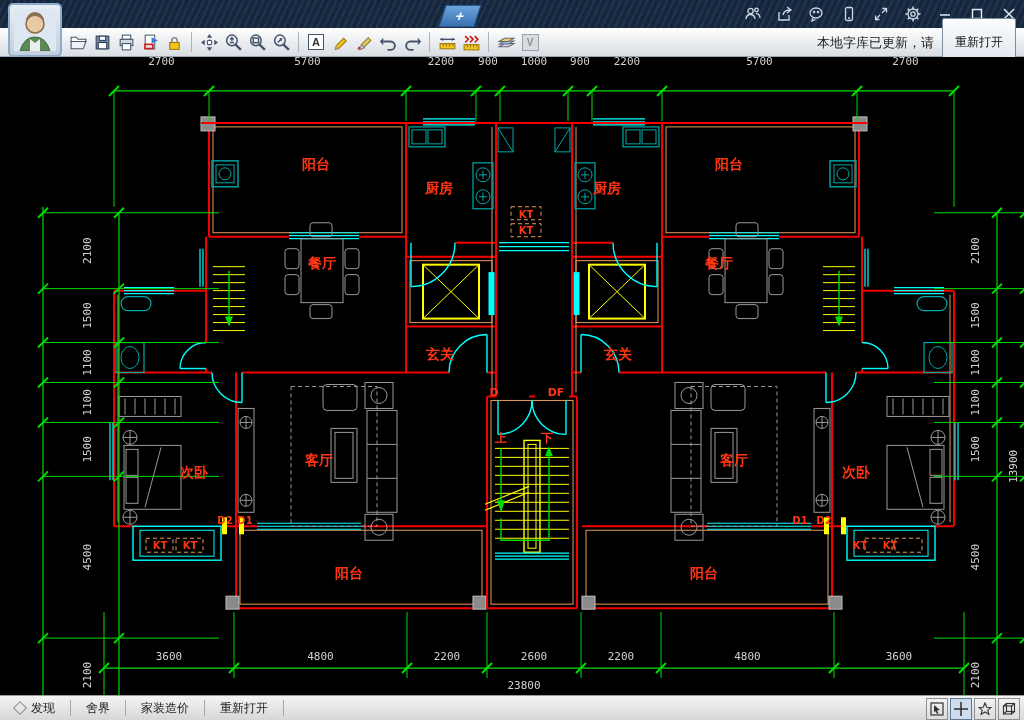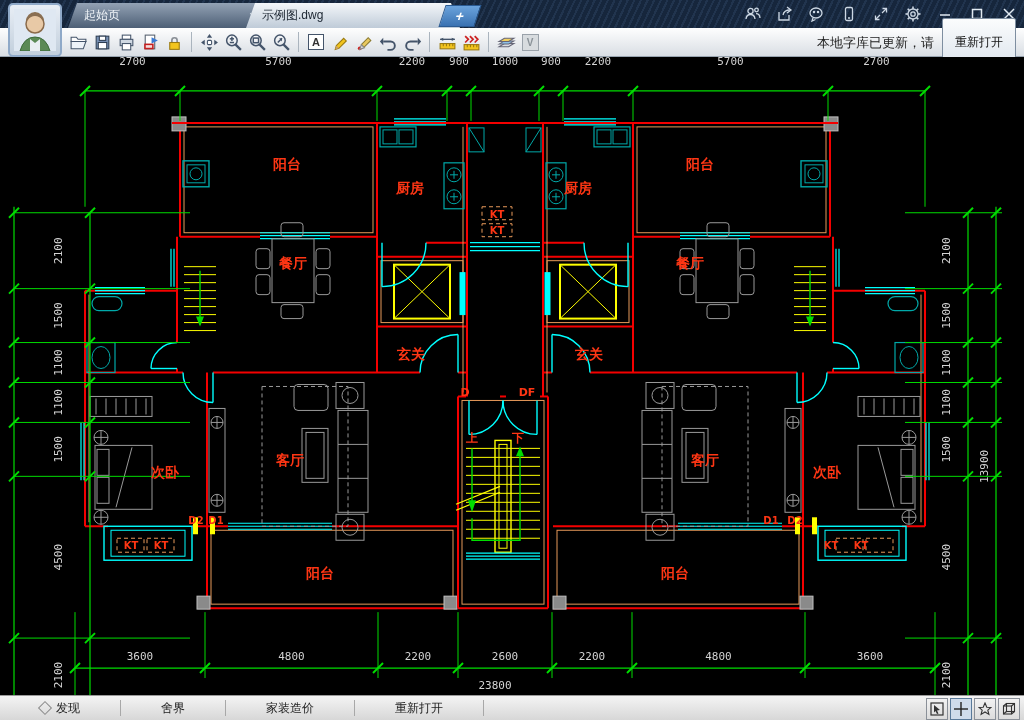--- a/index.html
+++ b/index.html
@@ -18,52 +18,44 @@
   
   .toolbar{height:29px;background:linear-gradient(#fefefe,#d9dee4);border-bottom:1px solid #98a4b0;display:flex;align-items:center;padding-left:66px;box-sizing:border-box;position:relative;}
   .tool{width:24px;height:24px;display:flex;align-items:center;justify-content:center;border-radius:3px;}
   .tsep{width:1px;height:20px;background:#aab4be;margin:0 5px;}
   .ticonA{border:1px solid #44546a;background:#fff;width:14px;height:14px;font-size:11px;font-weight:bold;color:#333;display:flex;align-items:center;justify-content:center;}
   .vbox{border:1px solid #9aa2aa;background:#d8dcdf;width:15px;height:15px;font-size:10px;font-weight:bold;color:#8a9298;display:flex;align-items:center;justify-content:center;}
   .tb-right{position:absolute;right:8px;top:0;height:29px;display:flex;align-items:center;gap:8px;}
   .notice{font-size:13px;color:#222;margin-left:16px;}
   .reopen{font-size:12px;color:#111;background:linear-gradient(#fbfcfd,#dde5ed);border:1px solid #7e8ea0;padding:15px 12px;border-radius:2px;}
   
-  .canvas{height:638px;background:#000;position:relative;}
+  .canvas{height:638px;background:#000;position:relative;padding-left:29px;}
   .canvas svg{display:block;}
   
   .statusbar{height:24px;background:linear-gradient(#f4f4f4,#d7d7d7);border-top:1px solid #9a9a9a;display:flex;align-items:center;font-size:12px;color:#222;position:relative;}
-  .sitem{padding:0 40px;height:16px;display:flex;align-items:center;gap:6px;border-right:1px solid #a8a8a8;}
+  .sitem{padding:0 15px;height:16px;display:flex;align-items:center;gap:6px;border-right:1px solid #a8a8a8;}
   .diamond{width:8px;height:8px;border:1.5px solid #8a8a8a;transform:rotate(45deg);display:inline-block;}
   .sb-right{position:absolute;right:4px;top:2px;display:flex;gap:2px;}
   .sbtn{width:20px;height:20px;border:1px solid #8a9098;background:linear-gradient(#f2f2f2,#dcdcdc);display:flex;align-items:center;justify-content:center;}
   .sbtn.active{background:#cfdceb;border-color:#5a7a9a;}
 </style>
 </head>
 <body>
 
 <div class="window">
 
   <div class="titlebar">
     <div class="avatar">
       <svg width="42" height="42" viewBox="0 0 42 42">
         <rect x="0" y="0" width="42" height="42" fill="#dfe8f2"></rect>
         <circle cx="21" cy="15" r="9" fill="#e8c9a6" stroke="#8a6a4a" stroke-width="1.5"></circle>
         <path d="M12 12 a9 9 0 0 1 18 0 q-4 -5 -9 -5 t-9 5z" fill="#8a6f52"></path>
         <path d="M6 42 q4 -14 15 -14 t15 14z" fill="#5b8a56" stroke="#3c6a3a"></path>
         <path d="M16 30 l5 4 5 -4 v12 h-10z" fill="#e9eef3"></path>
       </svg>
-    </div>
-    <div class="tab tab1">
-      <span>起始页</span>
-      <span class="tclose">×</span>
-    </div>
-    <div class="tab tab2">
-      <span>示例图.dwg</span>
-      <span class="tclose">×</span>
     </div>
     <div class="tabplus">
         <span>+</span>
       </div>
     <div class="tb-icons">
       <span class="ic">
           <svg width="18" height="18" viewBox="0 0 18 18" fill="none" stroke="#cdd8e4" stroke-width="1.3">
             <circle cx="6.5" cy="6" r="2.6"></circle>
             <path d="M2 14 q0.5-4.5 4.5-4.5 t4.5 4.5"></path>
             <circle cx="12.5" cy="5" r="1.8"></circle>

